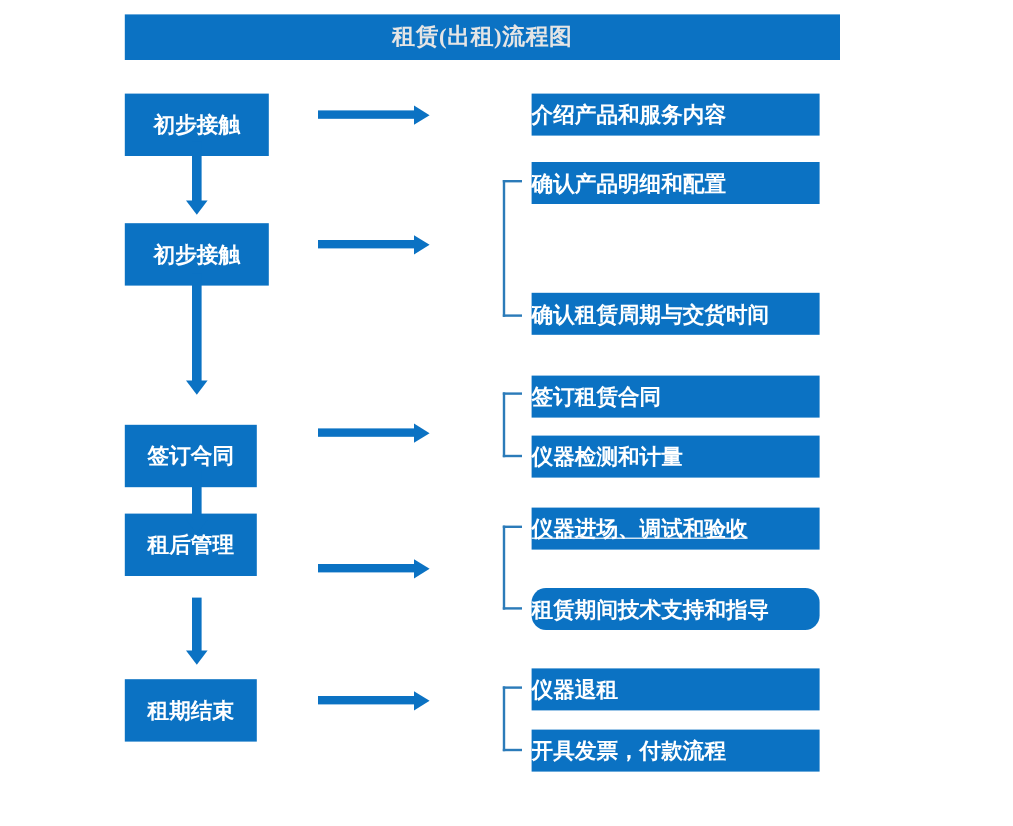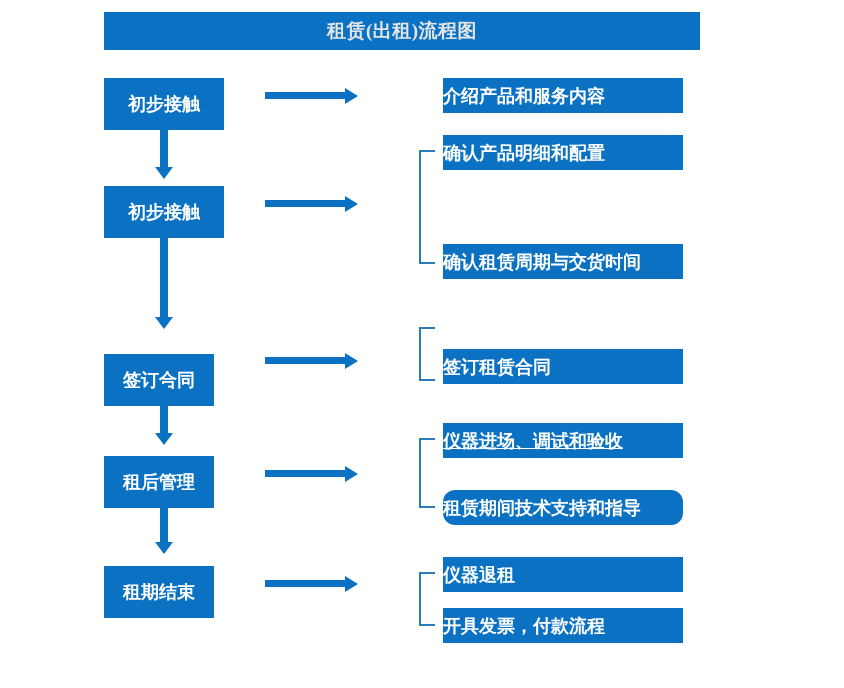--- a/index.html
+++ b/index.html
@@ -60,29 +60,29 @@
     padding-left: 0;
     height: 35px;
     left: 443px;
     width: 240px;
   }
 
   
   .n-l1 { left: 104px; top: 78px;  width: 120px; }
   .n-l2 { left: 104px; top: 186px; width: 120px; }
   .n-l3 { left: 104px; top: 342px; width: 110px; margin-top: 12px; }
-  .n-l4 { left: 104px; top: 456px; width: 110px; }
+  .n-l4 { left: 104px; top: 428px; width: 110px; }
   .n-l5 { left: 104px; top: 566px; width: 110px; }
 
   
   .n-r1  { top: 78px;  }
   .n-r2  { top: 135px; text-align: right; }
   .n-r3  { top: 187px; }
   .n-r4  { top: 244px; }
-  .n-r5  { top: 313px; margin-top: 36px; }
+  .n-r5  { top: 313px; }
   .n-r6  { top: 363px; }
   .n-r7  { top: 423px; text-decoration: underline; }
   .n-r8  { top: 490px; border-radius: 12px; }
   .n-r9  { top: 557px; }
   .n-r10 { top: 608px; }
 
   
   .v-arrow {
     position: absolute;
     width: 8px;
@@ -172,20 +172,21 @@
   <div class="bracket br-g3"></div>
   <div class="bracket br-g4"></div>
   <div class="bracket br-g5"></div>
 
   <div class="node right n-r1">介绍产品和服务内容</div>
 
   <div class="node right n-r2">确认产品明细和配置</div>
   <div class="node right n-r4">确认租赁周期与交货时间</div>
 
   <div class="node right n-r5">签订租赁合同</div>
+  <div class="node right n-r6">仪器检测和计量</div>
 
   <div class="node right n-r7">仪器进场、调试和验收</div>
   <div class="node right n-r8">租赁期间技术支持和指导</div>
 
   <div class="node right n-r9">仪器退租</div>
   <div class="node right n-r10">开具发票，付款流程</div>
 
 </div>
 
 </body></html>

